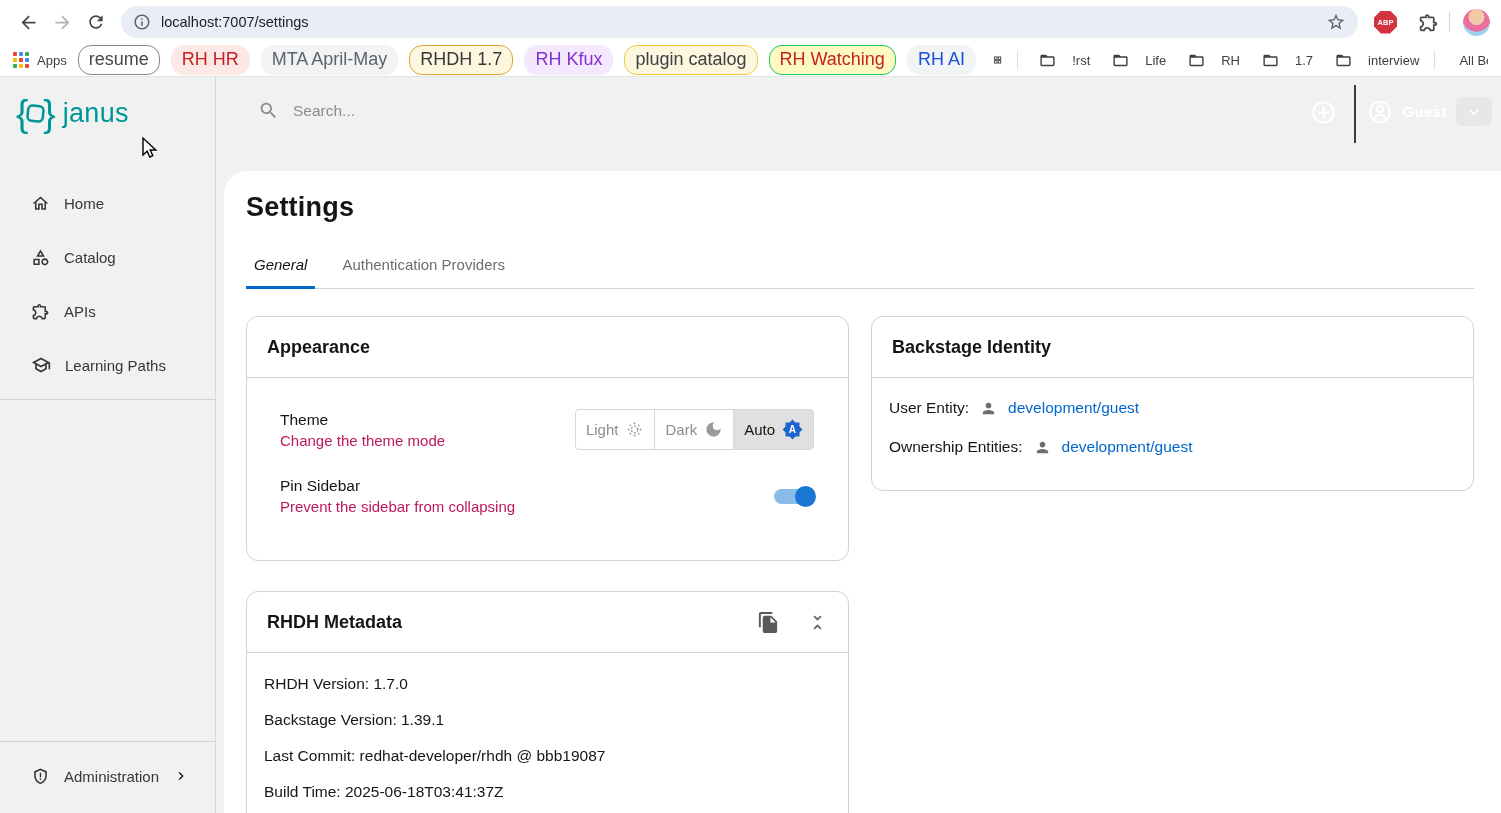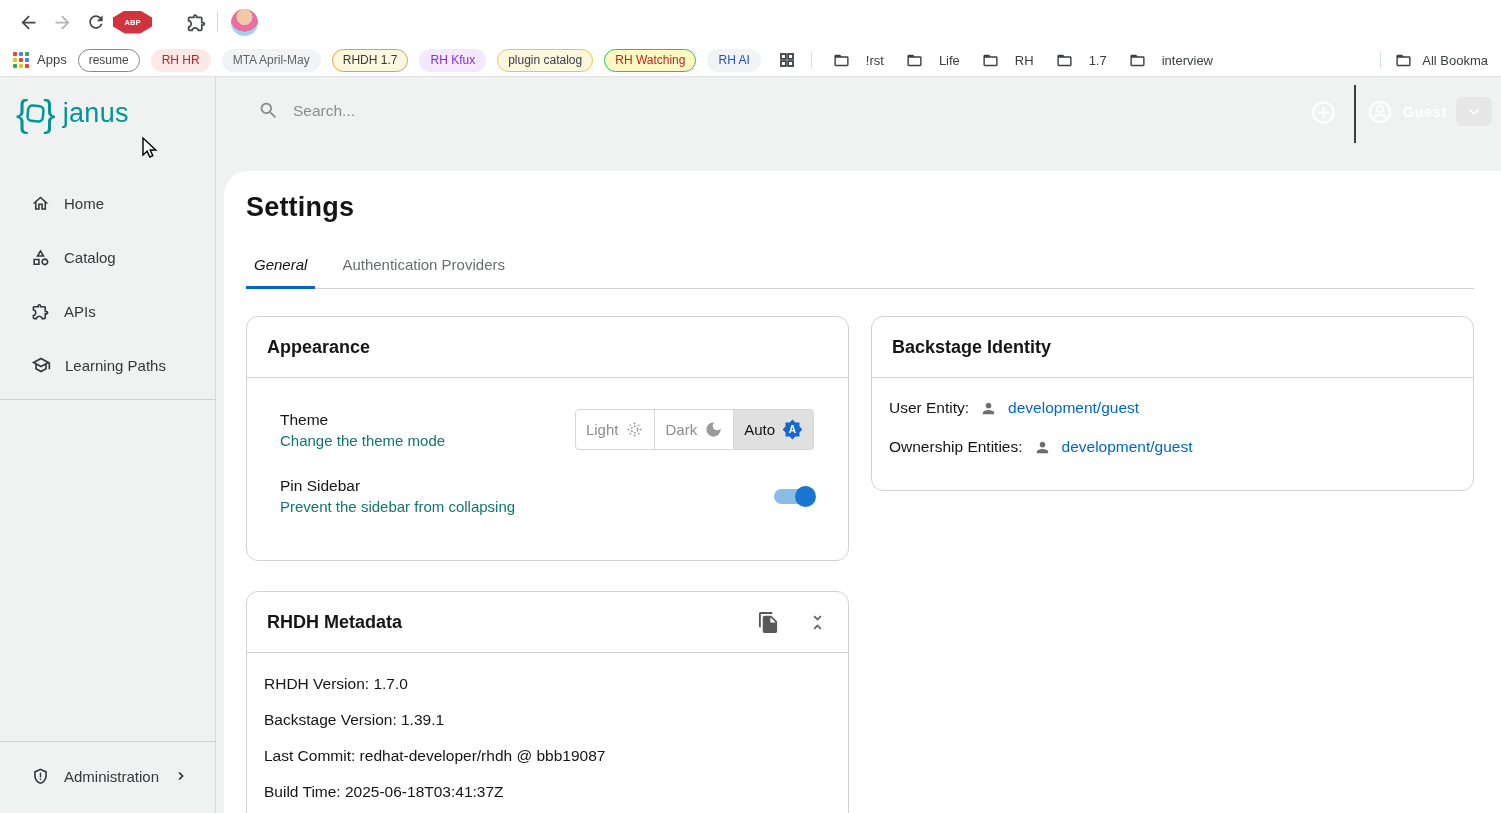--- a/index.html
+++ b/index.html
@@ -6,29 +6,29 @@
   html,body { width:1501px; height:813px; overflow:hidden; }
   body { font-family:"Liberation Sans", sans-serif; background:#fff; position:relative; }
   svg { display:block; }
 
   
   .toolbar { height:44px; background:#fff; display:flex; align-items:center; padding:0 11px; }
   .tb-btn { width:34px; height:34px; display:flex; align-items:center; justify-content:center; border-radius:50%; flex:none; }
   .omnibox { flex:1; height:32px; background:#e9edf6; border-radius:16px; display:flex; align-items:center; padding:0 12px; margin:0 16px 0 8px; min-width:0; }
   .omnibox .url { margin-left:10px; font-size:14.5px; color:#202124; flex:none; }
   .omnibox .grow { flex:1; }
-  .abp-badge { width:39px; height:23px; background:#d1333f; color:#fff; font-size:7.5px; font-weight:bold; display:flex; align-items:center; justify-content:center; border-radius:4px; clip-path:polygon(30% 0,70% 0,100% 30%,100% 70%,70% 100%,30% 100%,0 70%,0 30%); margin-right:27px; flex:none; }
+  .abp-badge { width:23px; height:23px; background:#d1333f; color:#fff; font-size:7.5px; font-weight:bold; display:flex; align-items:center; justify-content:center; border-radius:4px; clip-path:polygon(30% 0,70% 0,100% 30%,100% 70%,70% 100%,30% 100%,0 70%,0 30%); margin-right:14px; flex:none; }
   .tb-sep { width:1px; height:20px; background:#c9d5ec; margin-right:13px; flex:none; }
   .tb-avatar { width:27px; height:27px; border-radius:50%; background:radial-gradient(circle at 50% 30%, #f2c9a8 0 34%, #e86fa0 35% 62%, #9fd2ef 63% 100%); flex:none; }
 
   .bkbar { height:32px; background:#fff; display:flex; align-items:center; padding:0 13px; font-size:13px; color:#3c4043; gap:11px; white-space:nowrap; }
-  .apps-item { display:flex; align-items:flex-start; gap:8px; flex:none; }
+  .apps-item { display:flex; align-items:center; gap:8px; flex:none; }
   .apps-grid { display:grid; grid-template-columns:repeat(3,4px); grid-gap:2px; }
   .apps-grid i { width:4px; height:4px; border-radius:1px; }
-  .pill { font-size:12px; padding:3px 10px 4px; border-radius:13px; border:1px solid transparent; flex:none; }
+  .pill { font-size:18px; padding:3px 10px 4px; border-radius:13px; border:1px solid transparent; flex:none; }
   .bk-sep { width:1px; height:18px; background:#cfe0f5; margin:0 4px; flex:none; }
   .bk-folder { display:flex; align-items:center; gap:16px; flex:none; }
   .bk-folders { display:flex; align-items:center; gap:22px; margin-left:6px; }
   .bk-right { margin-left:auto; display:flex; align-items:center; gap:10px; overflow:hidden; }
 
   
   .app { height:737px; display:flex; background:#f0f1f1; border-top:1px solid #e3e3e3; }
   .sidebar { width:216px; flex:none; border-right:1px solid #d8d8d8; position:relative; background:#f0f1f1; }
   .side-logo { height:72px; display:flex; align-items:center; padding-left:20px; color:#009596; }
   .brace { font-size:37px; font-weight:400; line-height:1; margin:0 -4px; }
@@ -67,21 +67,21 @@
   .profile-body { display:flex; align-items:flex-start; padding:16px 30px 0 17px; }
   .big-avatar { width:95px; height:95px; border-radius:50%; background:#b3b3b3; border:1px solid #8f8f8f; display:flex; align-items:flex-end; justify-content:center; overflow:hidden; flex:none; }
   .entity-ref { margin:13px 0 0 48px; font-size:15.5px; color:#151515; }
   .kebab { margin-left:auto; margin-top:22px; display:flex; flex-direction:column; gap:3px; padding:4px; cursor:pointer; }
   .kebab i { width:4px; height:4px; border-radius:50%; background:#3c3f42; }
 
   .card-appearance { height:245px; }
   .ap-row { display:flex; align-items:center; justify-content:space-between; padding:0 34px 0 33px; }
   .ap-row.r1 { margin-top:31px; } .ap-row.r2 { margin-top:27px;gap:24px; }
   .ap-label { font-size:15.5px; color:#151515; }
-  .ap-desc { font-size:15px; color:#0f766e; margin-top:3px; }
+  .ap-desc { font-size:15px; color:#be185d; margin-top:3px; }
   .theme-group { display:flex; }
   .theme-btn { height:41px; min-width:71px; padding:0 10px; background:#fff; border:1px solid #d7d7d7; display:flex; align-items:center; justify-content:center; gap:7px; font-size:15px; color:#8d8d8d; margin-left:-1px; font-family:"Liberation Sans",sans-serif; cursor:pointer; }
   .theme-btn:first-child { border-radius:4px 0 0 4px; margin-left:0; }
   .theme-btn:last-child { border-radius:0 4px 4px 0; }
   .theme-btn.selected { background:#e0e0e0; color:#151515; font-weight:500; }
   .switch { position:relative; width:40px; height:15px; border-radius:8px; background:#8abbe9; cursor:pointer; }
   .switch .thumb { position:absolute; right:-2px; top:-3px; width:21px; height:21px; border-radius:50%; background:#1976d2; }
 
   .card-identity { height:175px; }
   .id-row { display:flex; align-items:center; gap:11px; padding:0 17px; margin-top:21px; font-size:15.5px; color:#151515; }
@@ -105,20 +105,30 @@
         </svg>
     </div>
     <div class="tb-btn">
       <svg width="21" height="21" viewBox="0 0 24 24">
           <path d="M4 13h12.17l-5.59 5.59L12 20l8-8-8-8-1.41 1.41L16.17 11H4v2z" fill="#b1b4b8"></path>
         </svg>
     </div>
     <div class="tb-btn">
       <svg width="20" height="20" viewBox="0 0 24 24">
           <path d="M17.65 6.35C16.2 4.9 14.21 4 12 4c-4.42 0-7.99 3.58-7.99 8s3.57 8 7.99 8c3.73 0 6.84-2.55 7.73-6h-2.08c-.82 2.33-3.04 4-5.65 4-3.31 0-6-2.69-6-6s2.69-6 6-6c1.66 0 3.14.69 4.22 1.78L13 11h7V4l-2.35 2.35z" fill="#444746"></path>
+        </svg>
+    </div>
+    <div class="omnibox">
+      <svg width="18" height="18" viewBox="0 0 24 24">
+          <path d="M11 7h2v2h-2zm0 4h2v6h-2zm1-9C6.48 2 2 6.48 2 12s4.48 10 10 10 10-4.48 10-10S17.52 2 12 2zm0 18c-4.41 0-8-3.59-8-8s3.59-8 8-8 8 3.59 8 8-3.59 8-8 8z" fill="#5f6368"></path>
+        </svg>
+      <span class="url">localhost:7007/settings</span>
+      <span class="grow"></span>
+      <svg width="20" height="20" viewBox="0 0 24 24">
+          <path d="M22 9.24l-7.19-.62L12 2 9.19 8.63 2 9.24l5.46 4.73L5.82 21 12 17.27 18.18 21l-1.63-7.03L22 9.24zM12 15.4l-3.76 2.27 1-4.28-3.32-2.88 4.38-.38L12 6.1l1.71 4.04 4.38.38-3.32 2.88 1 4.28L12 15.4z" fill="#5f6368"></path>
         </svg>
     </div>
     <div class="abp-badge">ABP</div>
     <div class="tb-btn" style="margin-right:4px">
       <svg width="21" height="21" viewBox="0 0 24 24">
           <path d="M10.5 4.5c.28 0 .5.22.5.5v2h6v6h2c.28 0 .5.22.5.5s-.22.5-.5.5h-2v6h-2.12c-.68-1.75-2.39-3-4.38-3s-3.7 1.25-4.38 3H4v-2.12c1.75-.68 3-2.39 3-4.38 0-1.99-1.25-3.7-3-4.38V7h6V5c0-.28.22-.5.5-.5m0-2C9.12 2.5 8 3.62 8 5H4c-1.1 0-2 .9-2 2v3.8h.3c1.49 0 2.7 1.21 2.7 2.7s-1.21 2.7-2.7 2.7H2V20c0 1.1.9 2 2 2h3.8v-.3c0-1.49 1.21-2.7 2.7-2.7s2.7 1.21 2.7 2.7v.3H17c1.1 0 2-.9 2-2v-4h.5c1.38 0 2.5-1.12 2.5-2.5S20.88 11 19.5 11H19V7c0-1.1-.9-2-2-2h-4c0-1.38-1.12-2.5-2.5-2.5z" fill="#464b50"></path>
         </svg>
     </div>
     <div class="tb-sep"></div>
     <div class="tb-avatar"></div>

